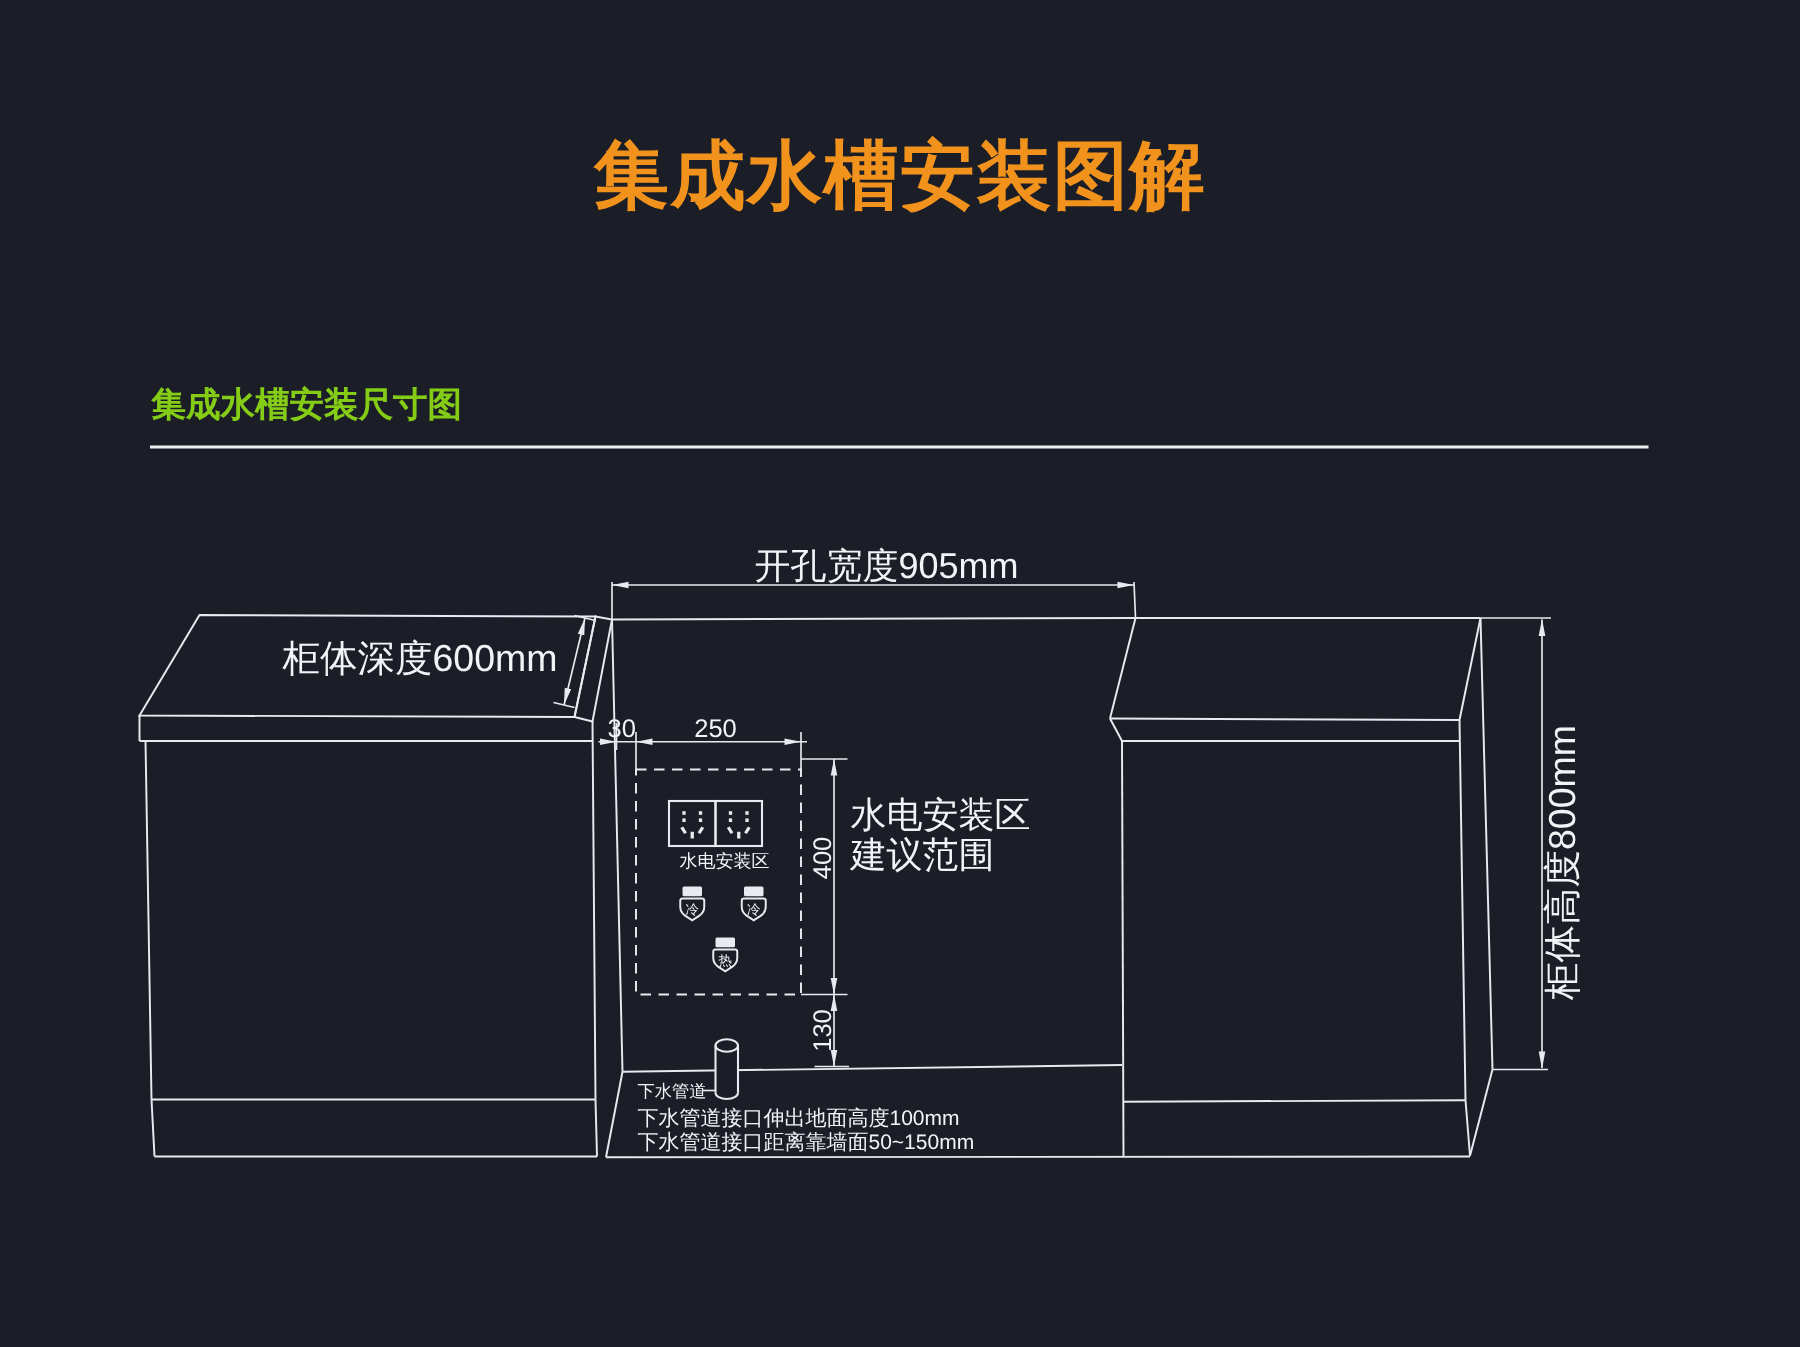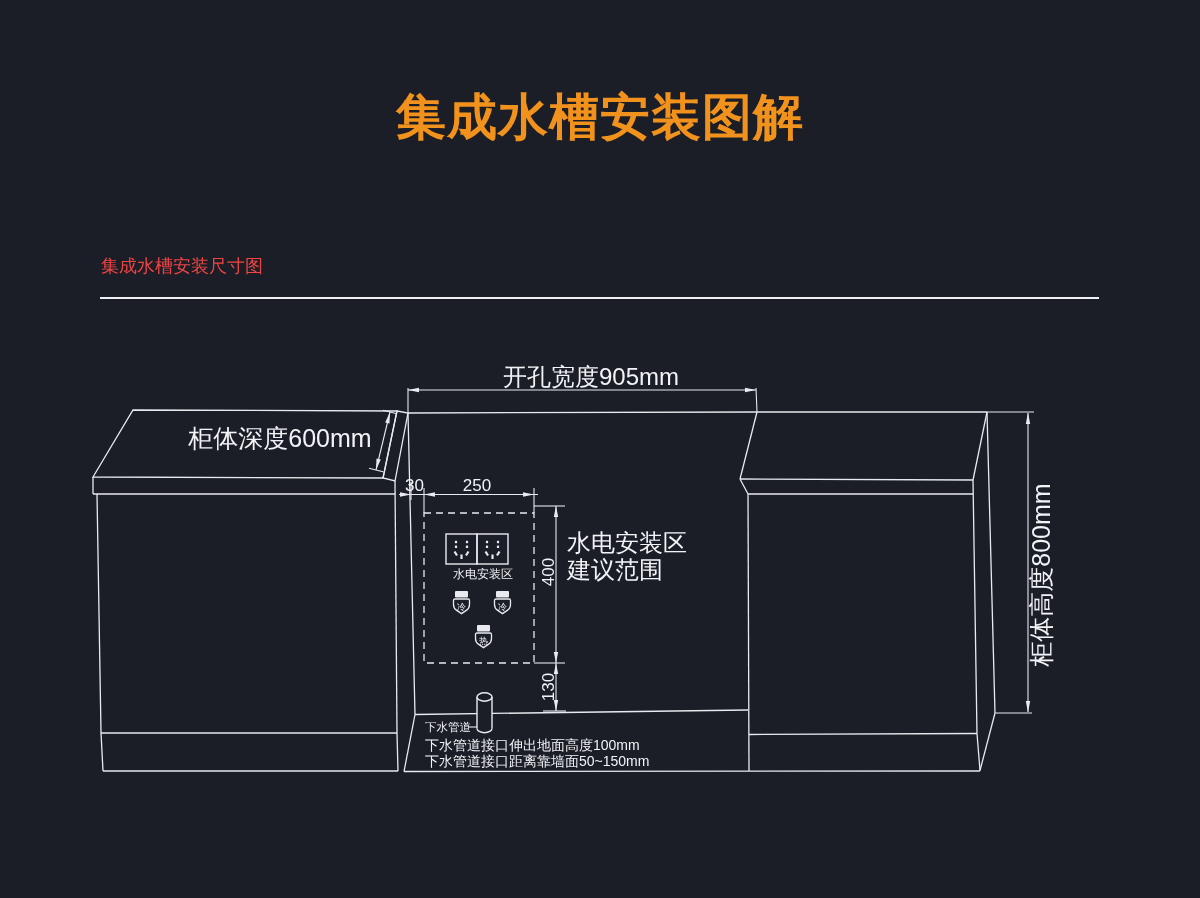--- a/index.html
+++ b/index.html
@@ -1,20 +1,20 @@
 <!DOCTYPE html>
 <html><head>
 <meta charset="utf-8">
 <style>
   html,body{margin:0;padding:0;}
   body{width:1200px;height:898px;background:#1b1e27;position:relative;overflow:hidden;
        font-family:"Liberation Sans",sans-serif;}
   .title{position:absolute;left:0;top:87px;width:1200px;text-align:center;
          font-size:50px;font-weight:bold;color:#f1921d;letter-spacing:1px;line-height:60px;}
-  .heading{position:absolute;left:101px;top:254px;font-size:18px;font-weight:normal;color:#ef4444;}
+  .heading{position:absolute;left:101px;top:254px;font-size:23px;font-weight:bold;color:#84cc16;}
   .rule{position:absolute;left:100px;top:297px;width:999px;height:2px;background:#eef0f3;}
   svg{position:absolute;left:0;top:0;}
   svg text{fill:#f2f3f6;font-family:"Liberation Sans",sans-serif;}
 </style>
 </head>
 <body>
 
 <div class="title">集成水槽安装图解</div>
 <div class="heading">集成水槽安装尺寸图</div>
 <div class="rule"></div>

